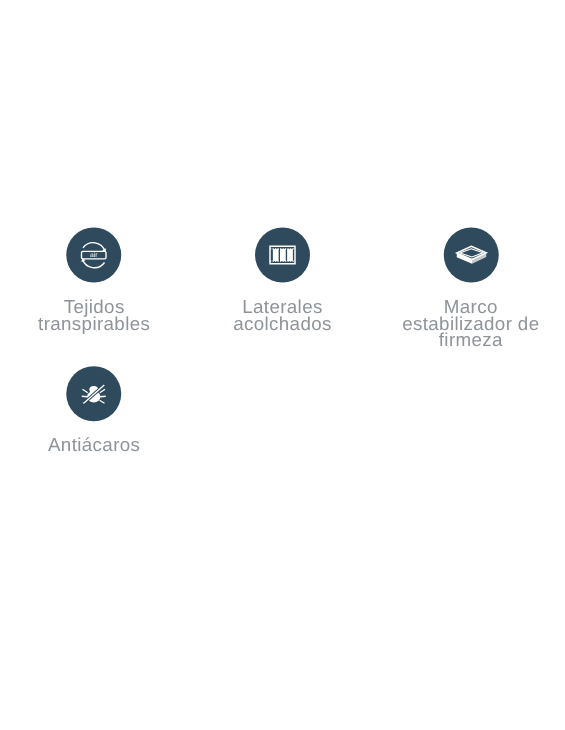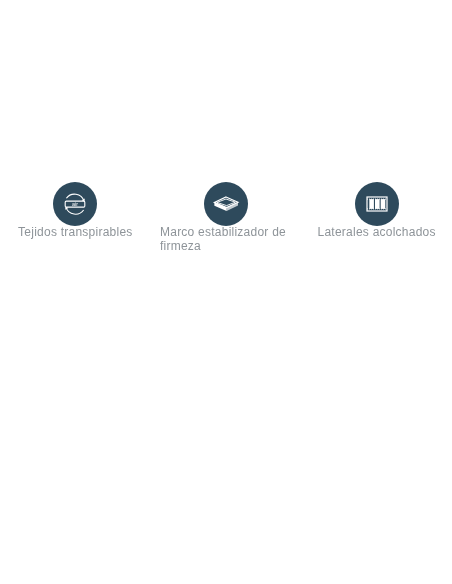--- a/index.html
+++ b/index.html
@@ -44,24 +44,25 @@
     align-items: center;
     justify-content: center;
     flex: 0 0 auto;
   }
 
   .icon-badge svg {
     display: block;
   }
 
   .feature-label {
-    font-size: 12px;
+    margin-top: 13px;
+    font-size: 15px;
     line-height: 13.5px;
     color: #8e9499;
-    text-align: left;
+    text-align: center;
     letter-spacing: 0.02em;
     font-weight: 400;
     max-width: 132px;
   }
 </style>
 </head>
 <body>
 
 <div id="feature-grid">
 
@@ -79,44 +80,66 @@
       </svg>
     </div>
     <div class="feature-label">Tejidos transpirables</div>
   </div>
 
 
   <div class="feature-cell">
     <div class="icon-badge">
       <svg width="30" height="30" viewBox="0 0 30 30">
 
-        <polygon points="15.0,8.0 27.0,13.2 15.6,18.6 3.4,13.4" fill="none" stroke="#ffffff" stroke-width="1.2"></polygon>
-
-        <polygon points="15.0,10.0 24.3,13.2 15.6,16.6 6.0,13.4" fill="none" stroke="#ffffff" stroke-width="0.9"></polygon>
-
-        <polygon points="3.4,13.4 15.6,18.6 15.6,22.0 3.4,16.8" fill="#ffffff"></polygon>
-
-        <polygon points="15.6,18.6 27.0,13.2 27.0,16.6 15.6,22.0" fill="#ffffff" opacity="0.72"></polygon>
-      </svg>
-    </div>
-    <div class="feature-label">Marco estabilizador de firmeza</div>
-  </div>
-
-  <div class="feature-cell">
-    <div class="icon-badge">
-      <svg width="30" height="30" viewBox="0 0 30 30">
-
         <rect x="5.0" y="8.0" width="20.0" height="14.0" fill="none" stroke="#ffffff" stroke-width="1.2"></rect>
 
         <line x1="5.0" y1="10.1" x2="25.0" y2="10.1" stroke="#ffffff" stroke-width="0.9" stroke-dasharray="1,1"></line>
         <line x1="5.0" y1="19.9" x2="25.0" y2="19.9" stroke="#ffffff" stroke-width="0.9" stroke-dasharray="1,1"></line>
 
         <rect x="7.3" y="10.1" width="4.6" height="9.8" fill="#ffffff"></rect>
         <rect x="13.0" y="10.1" width="4.6" height="9.8" fill="#ffffff"></rect>
         <rect x="18.7" y="10.1" width="4.6" height="9.8" fill="#ffffff"></rect>
       </svg>
     </div>
     <div class="feature-label">Laterales acolchados</div>
   </div>
 
+  <div class="feature-cell">
+    <div class="icon-badge">
+      <svg width="30" height="30" viewBox="0 0 30 30">
 
+        <polygon points="15.0,8.0 27.0,13.2 15.6,18.6 3.4,13.4" fill="none" stroke="#ffffff" stroke-width="1.2"></polygon>
+
+        <polygon points="15.0,10.0 24.3,13.2 15.6,16.6 6.0,13.4" fill="none" stroke="#ffffff" stroke-width="0.9"></polygon>
+
+        <polygon points="3.4,13.4 15.6,18.6 15.6,22.0 3.4,16.8" fill="#ffffff"></polygon>
+
+        <polygon points="15.6,18.6 27.0,13.2 27.0,16.6 15.6,22.0" fill="#ffffff" opacity="0.72"></polygon>
+      </svg>
+    </div>
+    <div class="feature-label">Marco estabilizador de firmeza</div>
+  </div>
+
+
+  <div class="feature-cell">
+    <div class="icon-badge">
+      <svg width="30" height="30" viewBox="0 0 30 30">
+
+        <ellipse cx="15" cy="17.4" rx="5.4" ry="4.6" fill="#ffffff"></ellipse>
+
+        <ellipse cx="15" cy="11.6" rx="3.5" ry="2.9" fill="#ffffff"></ellipse>
+
+        <path d="M10.2 14.2 L6.0 11.4" stroke="#ffffff" stroke-width="1.1" fill="none"></path>
+        <path d="M9.8 17.4 L5.4 17.0" stroke="#ffffff" stroke-width="1.1" fill="none"></path>
+        <path d="M10.4 20.2 L6.4 22.6" stroke="#ffffff" stroke-width="1.1" fill="none"></path>
+
+        <path d="M19.8 14.2 L24.0 11.4" stroke="#ffffff" stroke-width="1.1" fill="none"></path>
+        <path d="M20.2 17.4 L24.6 17.0" stroke="#ffffff" stroke-width="1.1" fill="none"></path>
+        <path d="M19.6 20.2 L23.6 22.6" stroke="#ffffff" stroke-width="1.1" fill="none"></path>
+
+        <line x1="7.2" y1="22.4" x2="23.4" y2="8.0" stroke="#2e4a5c" stroke-width="2.6"></line>
+        <line x1="7.2" y1="22.4" x2="23.4" y2="8.0" stroke="#ffffff" stroke-width="1.1"></line>
+      </svg>
+    </div>
+    <div class="feature-label">Antiácaros</div>
+  </div>
 
 </div>
 
 </body></html>

